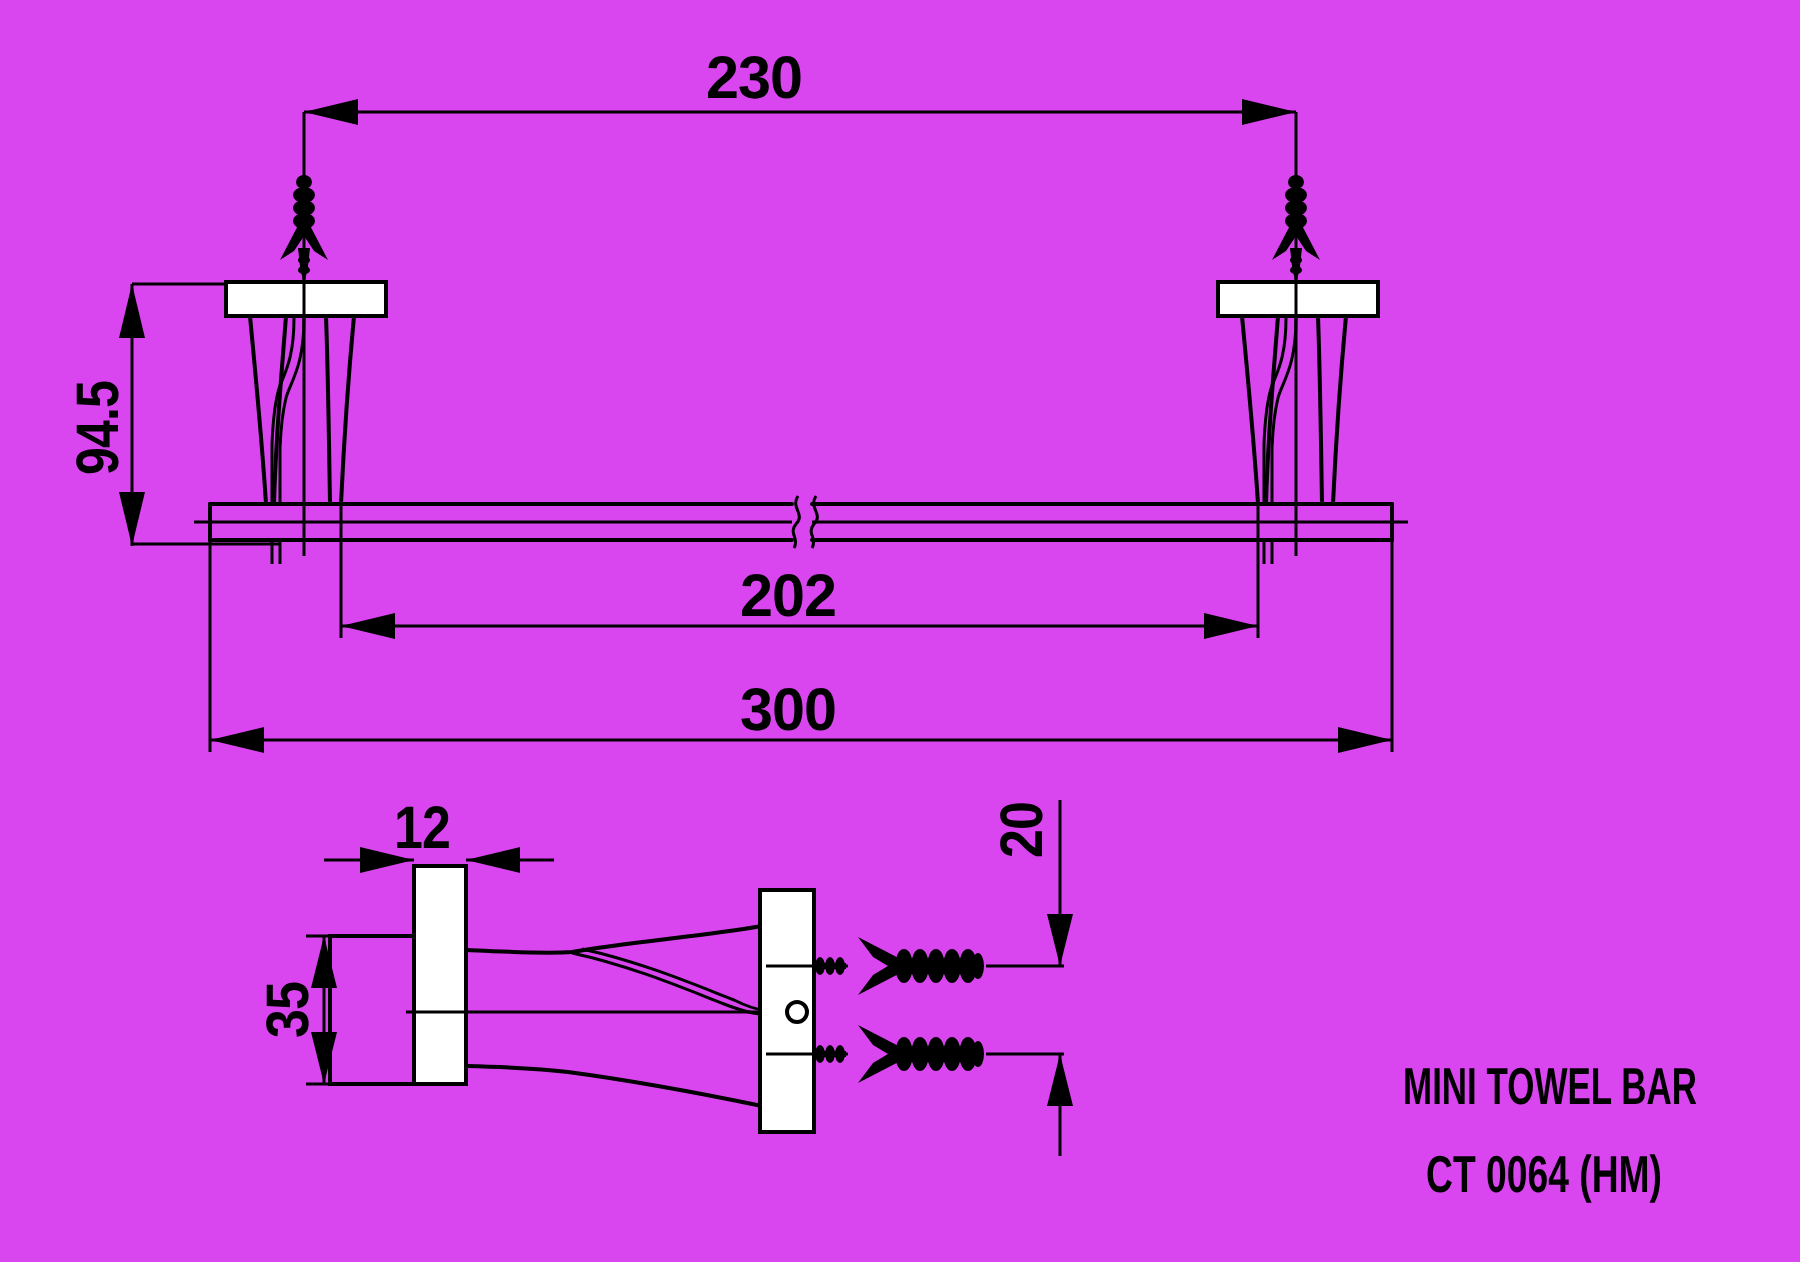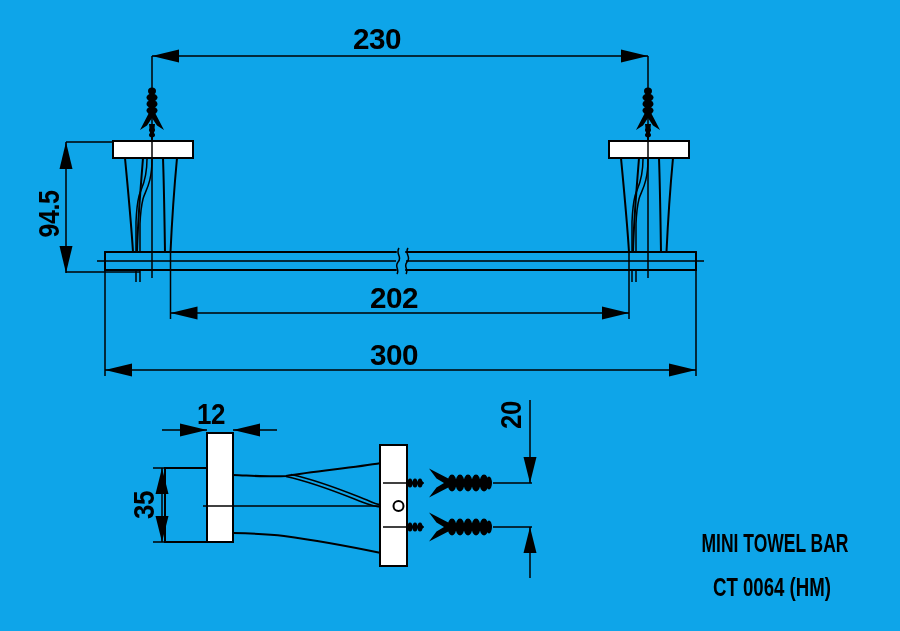--- a/index.html
+++ b/index.html
@@ -4,21 +4,21 @@
 <style>
   html, body {
     margin: 0;
     padding: 0;
     background: #ffffff;
   }
   .canvas {
     position: relative;
     width: 900px;
     height: 631px;
-    background: #0ea5e9;
+    background: #d946ef;
     overflow: hidden;
   }
   svg.drawing {
     position: absolute;
     left: 0;
     top: 0;
   }
   .outline {
     fill: none;
     stroke: #000000;

